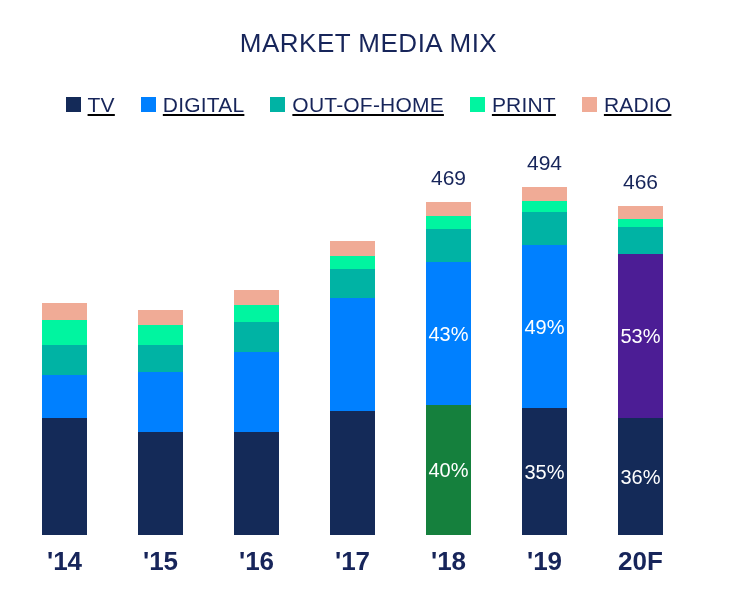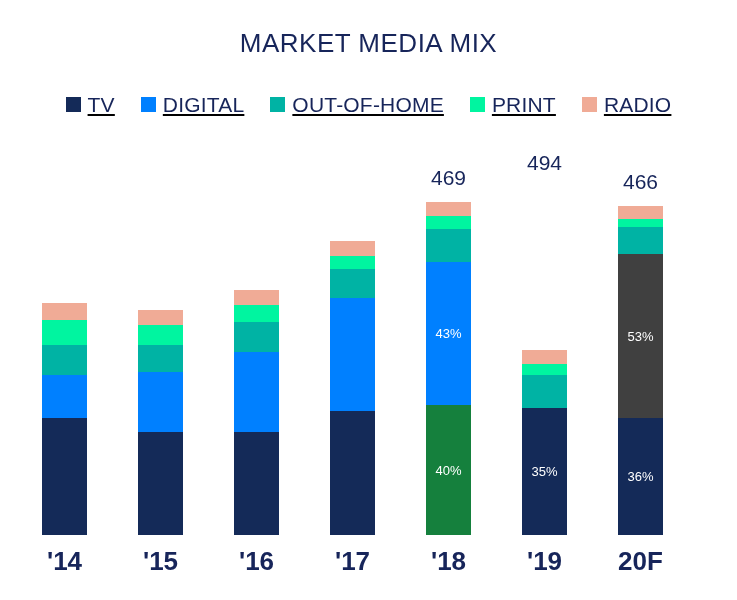--- a/index.html
+++ b/index.html
@@ -91,21 +91,21 @@
   .seg {
     width: 100%;
     position: relative;
     display: flex;
     align-items: center;
     justify-content: center;
     box-sizing: border-box;
   }
 
   .seg-label {
-    font-size: 13px;
+    font-size: 20px;
     color: #ffffff;
     line-height: 1;
     pointer-events: none;
     white-space: nowrap;
   }
 
   .bar-total {
     position: absolute;
     bottom: 100%;
     left: 50%;
@@ -214,33 +214,36 @@
           <div class="seg" style="height: 14px; background: rgb(240, 171, 150);"></div>
         </div>
         <div class="bar-total">469</div>
         <div class="cat-label">'18</div>
       </div>
       <div class="bar-group" style="left: 522px; width: 45px; bottom: 65px; height: 348px;">
         <div class="bar-stack" style="height: 348px;">
           <div class="seg" style="height: 127px; background: rgb(20, 42, 88);">
             <span class="seg-label">35%</span>
           </div>
+          <div class="seg" style="height: 163px; background: rgb(0, 128, 255);">
+            <span class="seg-label">49%</span>
+          </div>
           <div class="seg" style="height: 33px; background: rgb(0, 179, 164);"></div>
           <div class="seg" style="height: 11px; background: rgb(0, 245, 160);"></div>
           <div class="seg" style="height: 14px; background: rgb(240, 171, 150);"></div>
         </div>
         <div class="bar-total">494</div>
         <div class="cat-label">'19</div>
       </div>
       <div class="bar-group" style="left: 618px; width: 45px; bottom: 65px; height: 329px;">
         <div class="bar-stack" style="height: 329px;">
           <div class="seg" style="height: 117px; background: rgb(20, 42, 88);">
             <span class="seg-label">36%</span>
           </div>
-          <div class="seg" style="height: 164px; background: #404040;">
+          <div class="seg" style="height: 164px; background: #4c1d95;">
             <span class="seg-label">53%</span>
           </div>
           <div class="seg" style="height: 27px; background: rgb(0, 179, 164);"></div>
           <div class="seg" style="height: 8px; background: rgb(0, 245, 160);"></div>
           <div class="seg" style="height: 13px; background: rgb(240, 171, 150);"></div>
         </div>
         <div class="bar-total">466</div>
         <div class="cat-label">20F</div>
       </div>
     </div>

